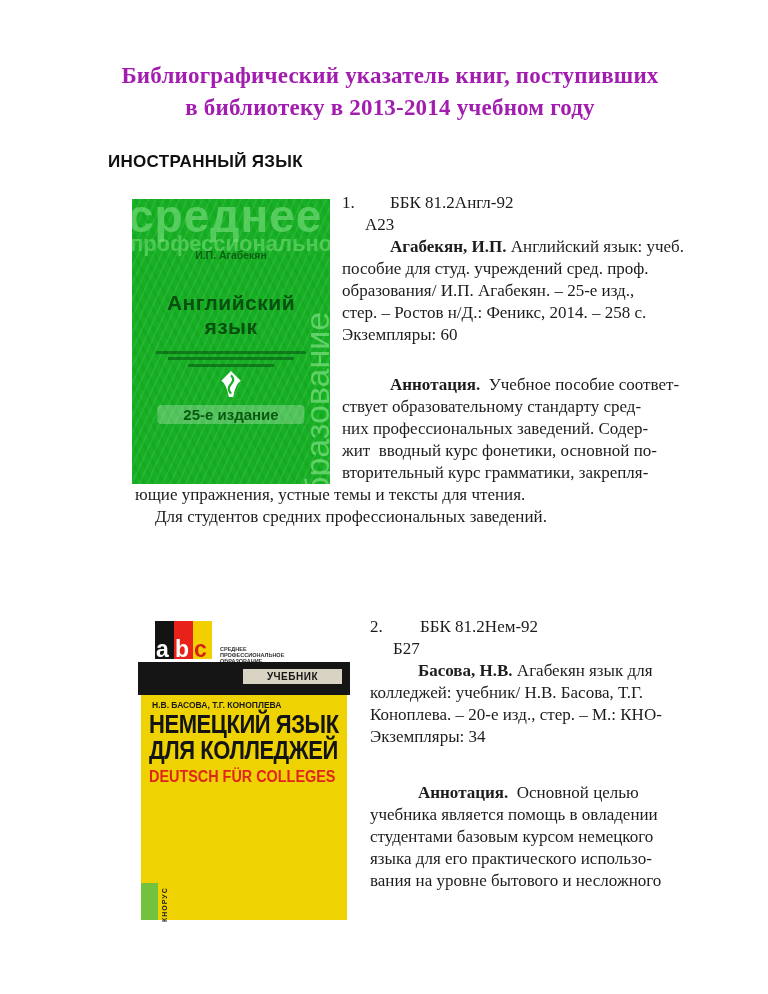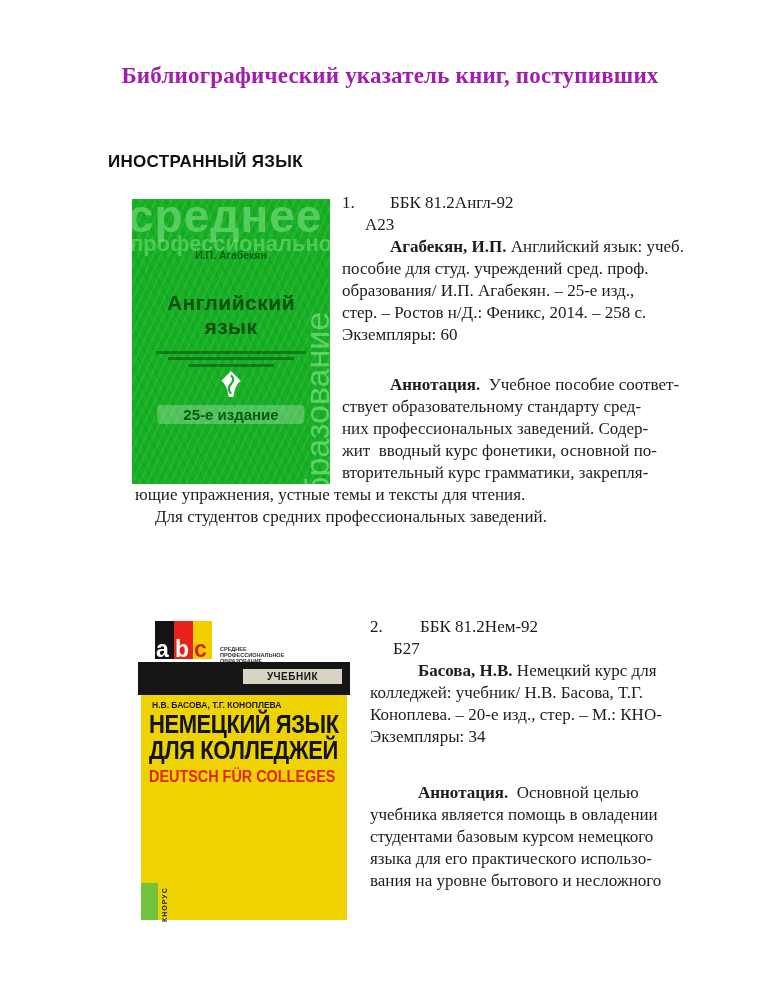--- a/index.html
+++ b/index.html
@@ -91,20 +91,21 @@
       font-family:"Liberation Sans",sans-serif;font-weight:bold;font-size:7px;
       color:#1a1a1a;letter-spacing:1px;}
 </style>
 </head>
 <body>
 
 <div class="page">
 
   <div class="doc-title">
     <div>Библиографический указатель книг, поступивших</div>
+    <div>в библиотеку в 2013-2014 учебном году</div>
   </div>
 
   <div class="section-heading">ИНОСТРАННЫЙ ЯЗЫК</div>
 
   <div class="cover1">
     <div class="texture"></div>
     <div class="wm1">среднее</div>
     <div class="wm2">профессиональное</div>
     <div class="vert1">образование</div>
     <div class="cov1-author">И.П. Агабекян</div>
@@ -171,21 +172,21 @@
       <div>ДЛЯ КОЛЛЕДЖЕЙ</div>
     </div>
     <div class="sub2">DEUTSCH FÜR COLLEGES</div>
     <div class="greenrect"></div>
     <div class="knorus">КНОРУС</div>
   </div>
 
   <div class="col" style="left:370px;top:616px;width:352px;">
     <div class="ln"><span class="num2">2.</span><span>ББК 81.2Нем-92</span></div>
     <div class="ln sign">Б27</div>
-    <div class="ln ind"><span class="b">Басова, Н.В.</span><span> Немецкий курс для</span></div>
+    <div class="ln ind"><span class="b">Басова, Н.В.</span><span> Агабекян язык для</span></div>
     <div class="ln">колледжей: учебник/ Н.В. Басова, Т.Г.</div>
     <div class="ln">Коноплева. – 20-е изд., стер. – М.: КНО-</div>
     <div class="ln">Экземпляры: 34</div>
     <div class="sp2"></div>
     <div class="ln ind"><span class="b">Аннотация.</span><span>  Основной целью</span></div>
     <div class="ln">учебника является помощь в овладении</div>
     <div class="ln">студентами базовым курсом немецкого</div>
     <div class="ln">языка для его практического использо-</div>
     <div class="ln">вания на уровне бытового и несложного</div>
   </div>

